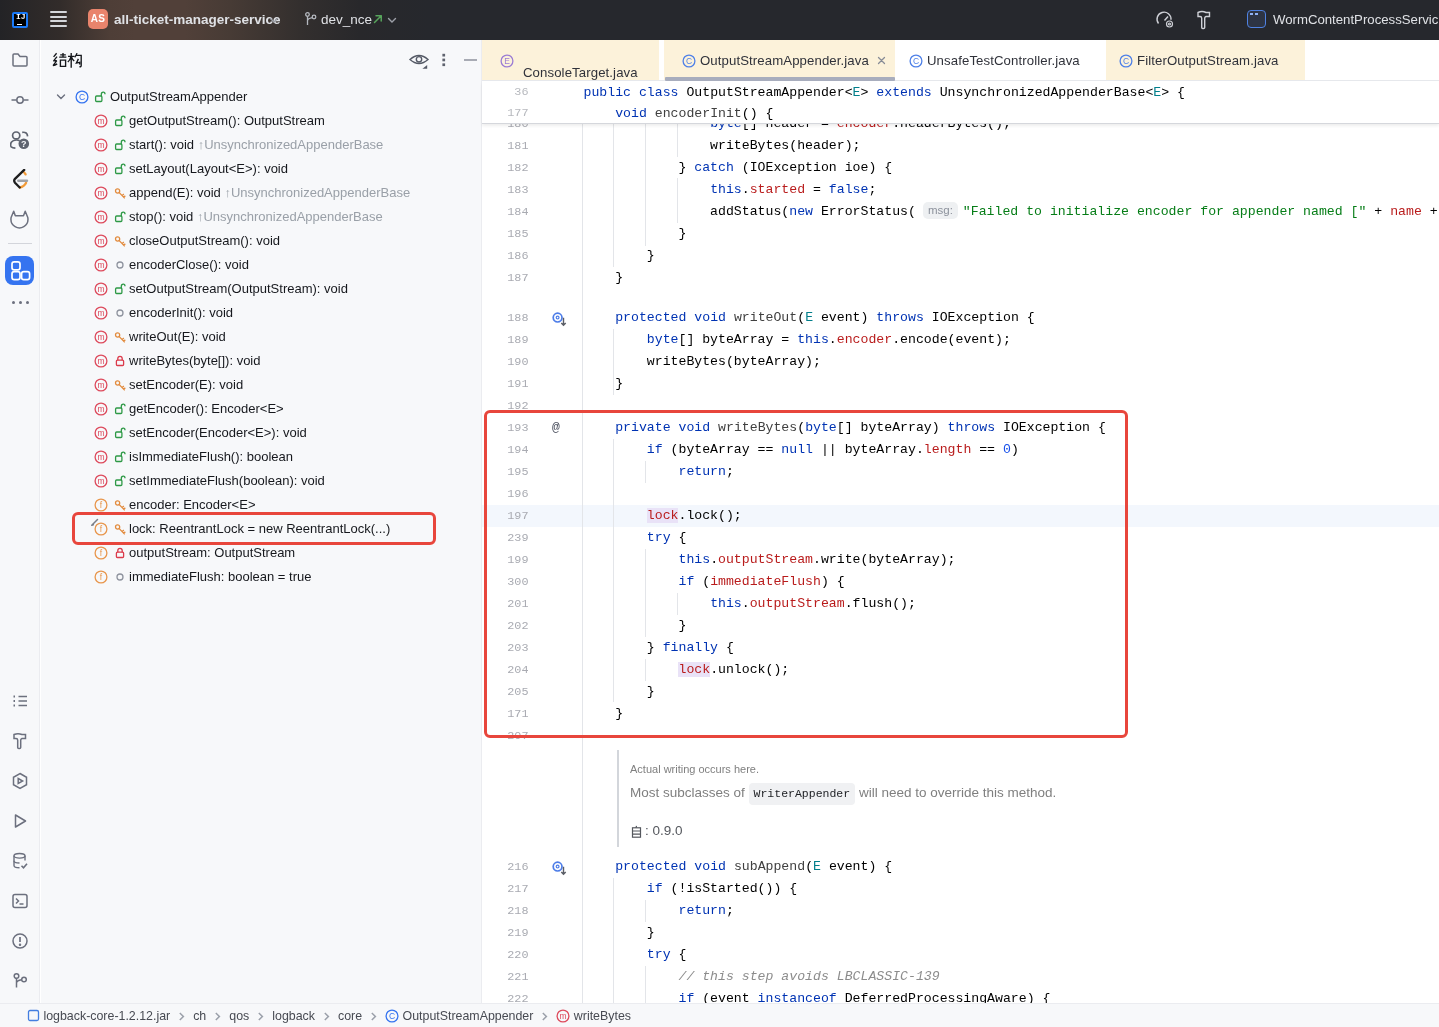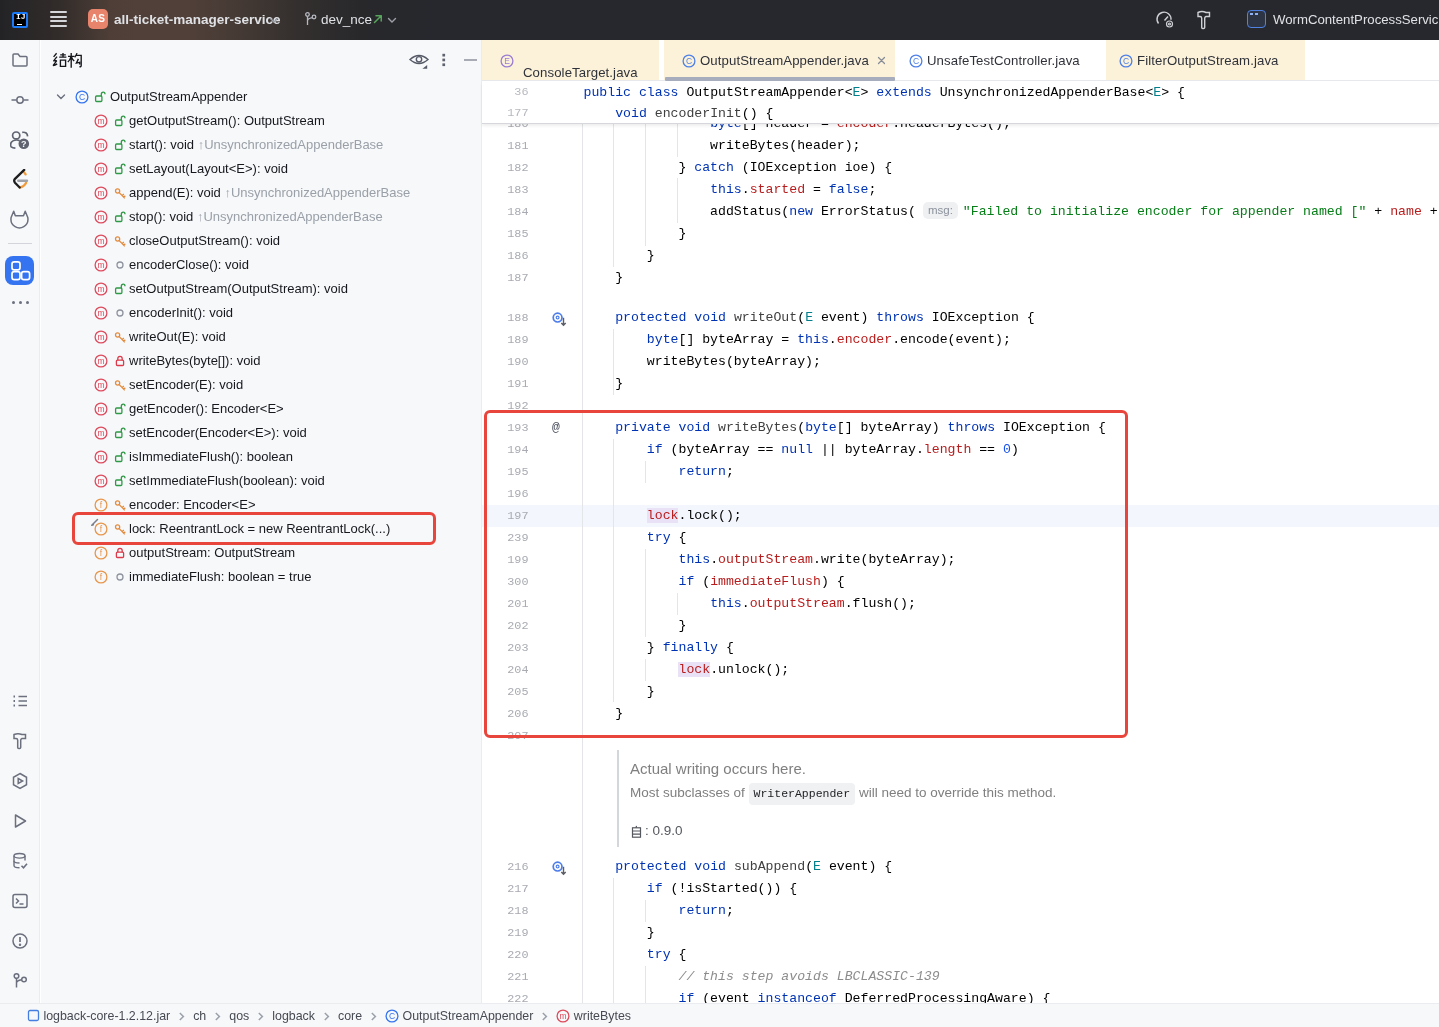--- a/index.html
+++ b/index.html
@@ -444,31 +444,31 @@
 <div class="ln" style="top:483.2px">196</div>
 <div class="ln" style="top:505.2px">197</div>
 <div class="ln" style="top:527.2px">239</div>
 <div class="ln" style="top:549.2px">199</div>
 <div class="ln" style="top:571.2px">300</div>
 <div class="ln" style="top:593.2px">201</div>
 <div class="ln" style="top:615.2px">202</div>
 <div class="ln" style="top:637.2px">203</div>
 <div class="ln" style="top:659.2px">204</div>
 <div class="ln" style="top:681.2px">205</div>
-<div class="ln" style="top:703.2px">206</div>
+<div class="ln" style="top:703.2px">171</div>
 <div class="ln" style="top:725.2px">207</div>
 <div class="ln" style="top:856px">216</div>
 <div class="ln" style="top:878px">217</div>
 <div class="ln" style="top:900px">218</div>
 <div class="ln" style="top:922px">219</div>
 <div class="ln" style="top:944px">220</div>
 <div class="ln" style="top:966px">221</div>
 <div class="ln" style="top:988px">222</div>
 <div class="abs" style="left:616.5px;top:750px;width:2px;height:97px;background:#d3d6db"></div>
-<div class="abs" style="left:630px;top:758px;height:22px;line-height:22px;font-size:15px;color:#7f7f7f">Actual writing occurs here.</div>
+<div class="abs" style="left:630px;top:758px;height:22px;line-height:22px;font-size:11px;color:#7f7f7f">Actual writing occurs here.</div>
 <div class="abs" style="left:630px;top:782px;height:22px;line-height:22px;font-size:13.5px;color:#7f7f7f">Most subclasses of <span style="display:inline-block;padding:0 5px;border-radius:4px;background:#f0f1f3;color:#1c1e22;font-family:'Liberation Mono',monospace;font-size:11.5px">WriterAppender</span> will need to override this method.</div>
 <svg class="abs" style="left:630px;top:825px" width="13" height="13" viewBox="0 0 13 13" fill="none" stroke="#55585e" stroke-width="1.2">
     <rect x="2.5" y="2.8" width="8" height="9.4"></rect>
     <path d="M2.5 6 L10.5 6 M2.5 9.2 L10.5 9.2 M6.5 0.8 L6 2.8"></path>
   </svg>
 <div class="abs" style="left:645px;top:820px;height:22px;line-height:22px;font-size:13.5px;color:#55585e">: 0.9.0</div>
 <svg class="abs" style="left:551.5px;top:311.7px" width="17" height="15" viewBox="0 0 17 15">
     <circle cx="5.6" cy="5.6" r="4.4" fill="none" stroke="#4d7de8" stroke-width="1.7"></circle>
     <circle cx="5.6" cy="5.6" r="1.4" fill="none" stroke="#4d7de8" stroke-width="1.2"></circle>
     <path d="M11.5 5.8 L11.5 13 M9.3 11 L11.5 13.3 L13.7 11" stroke="#5a5d66" stroke-width="1.4" fill="none"></path>

